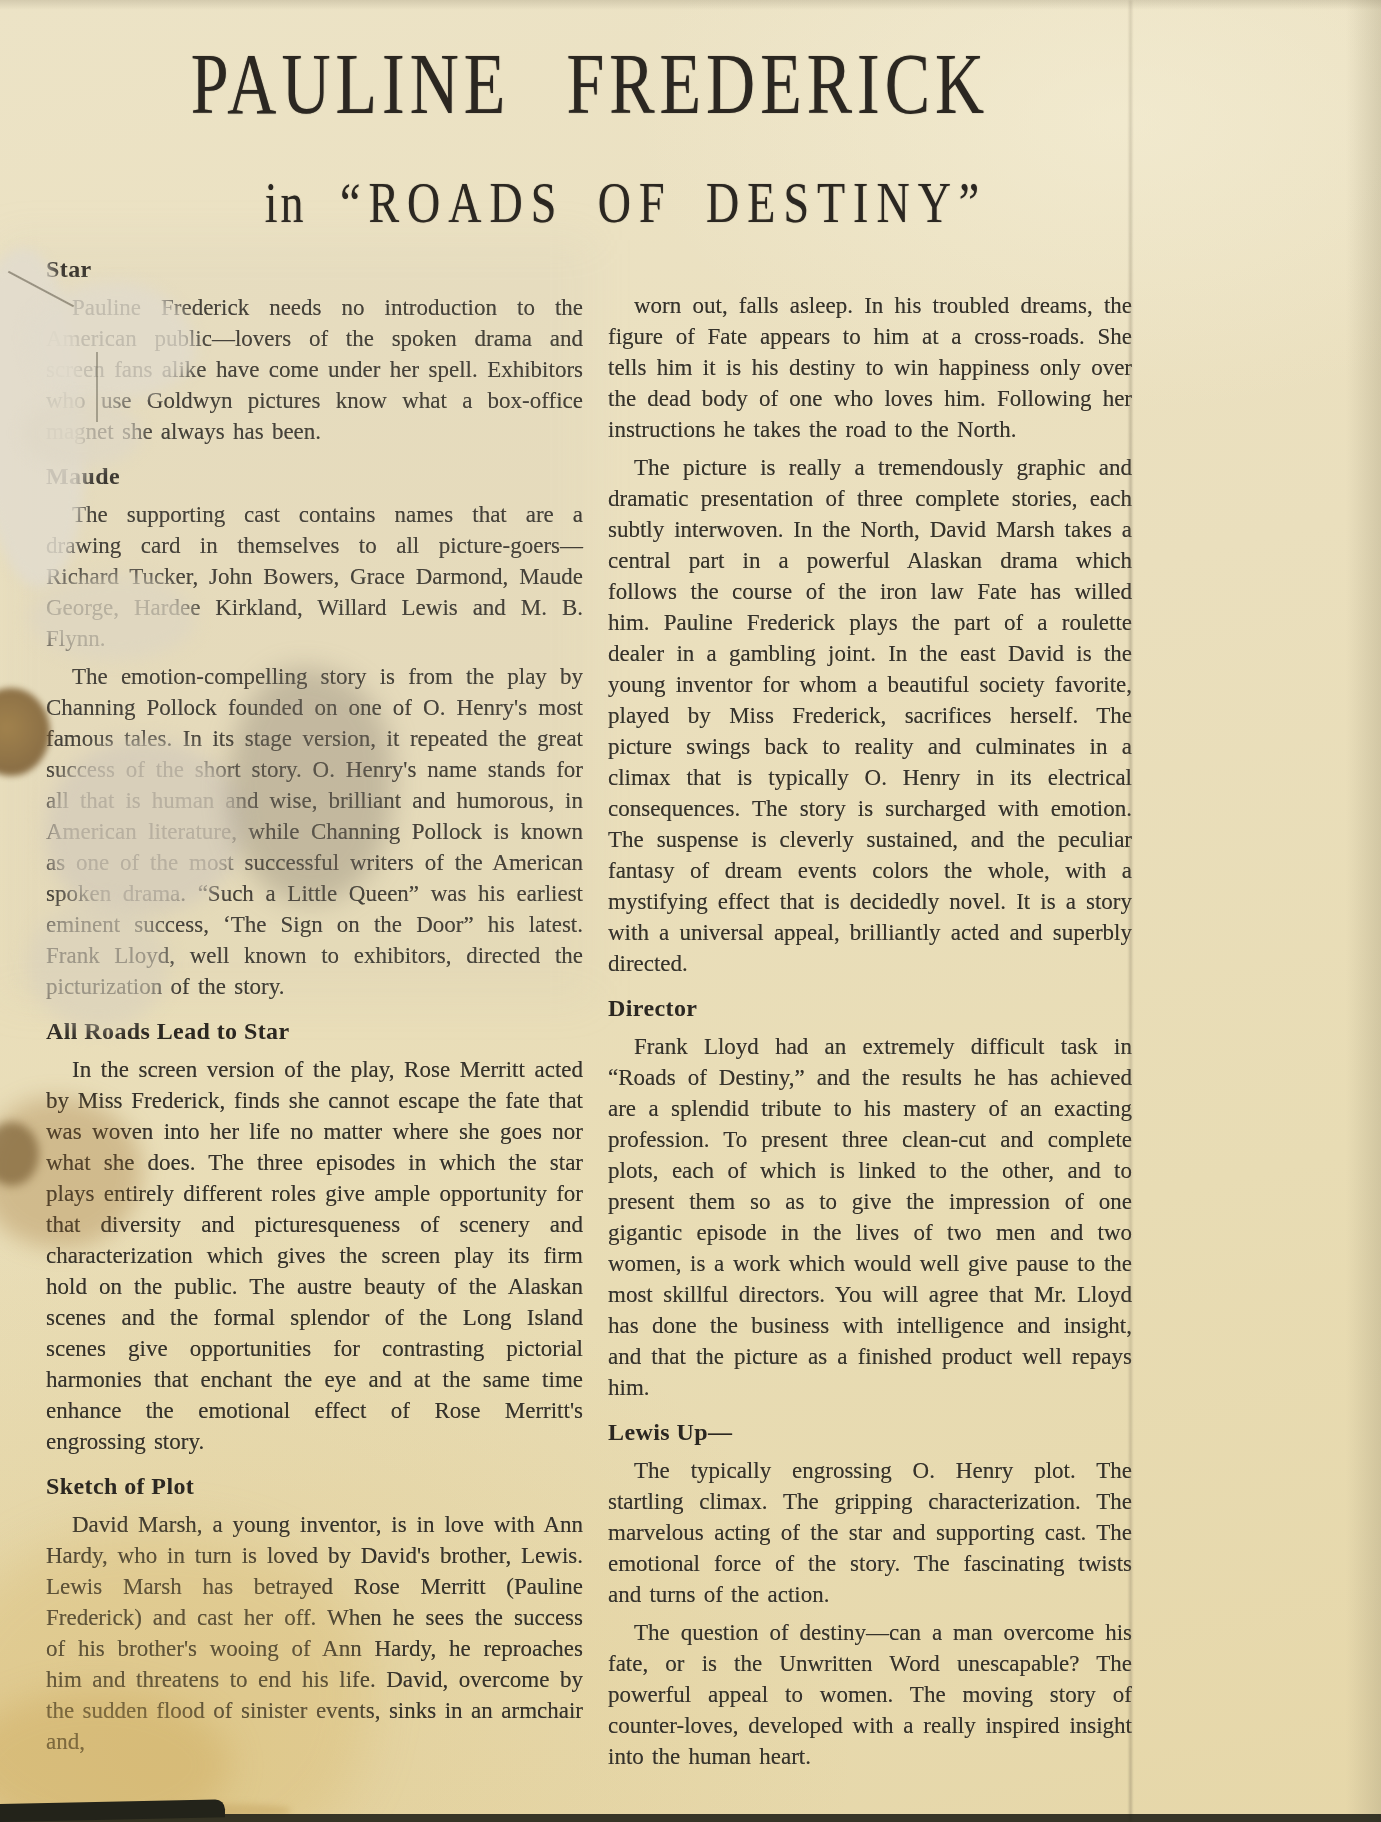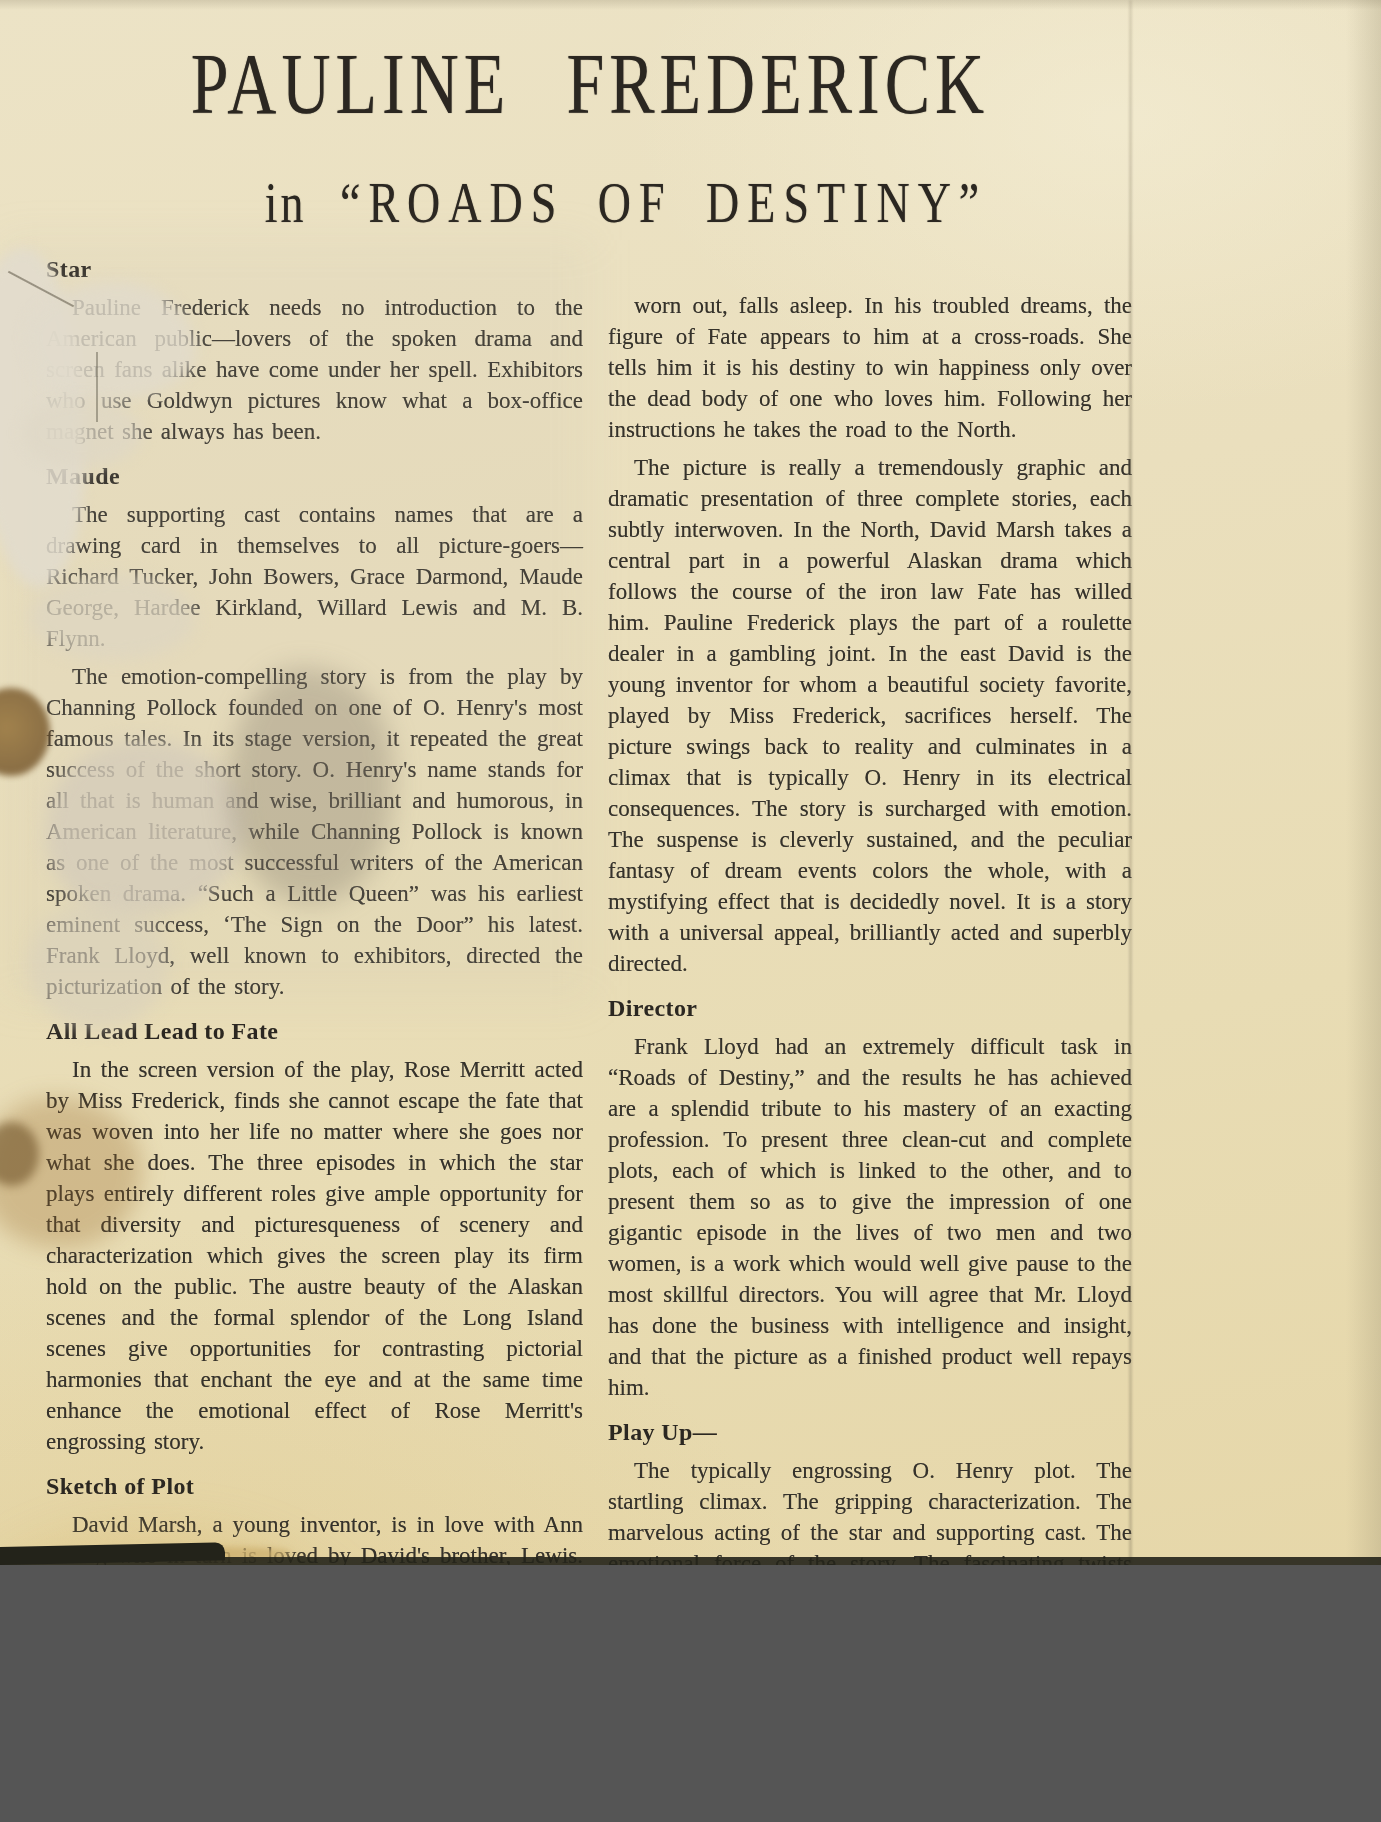--- a/index.html
+++ b/index.html
@@ -1,18 +1,18 @@
 <!DOCTYPE html>
 <html style="--paper: #e9dfbd; --ink: #35322b; --heading_ink: #2b2721; --edge: #23231a;"><head>
 <meta charset="utf-8">
 <style>
   html,body{margin:0;padding:0;background:#555;}
   .page{
     position:relative;
-    width:1381px;height:1565px;
+    width:1381px;height:1822px;
     margin:0 auto;
     overflow:hidden;
     font-family:"Liberation Serif","DejaVu Serif",serif;
     color:var(--ink,#35322b);
     background:
       radial-gradient(ellipse 700px 420px at 1120px 120px, rgba(246,240,216,.55), rgba(246,240,216,0) 70%),
       radial-gradient(ellipse 900px 700px at 180px 1750px, rgba(216,186,110,.30), rgba(216,186,110,0) 75%),
       linear-gradient(168deg,#ece3c6 0%, #eadfbd 38%, #e8dcb4 68%, #e6d7a9 100%);
     background-color:var(--paper,#e9dfbd);
   }
@@ -81,35 +81,35 @@
 
   <section class="col left">
     <h3>Star</h3>
     <p>Pauline Frederick needs no introduction to the American public—lovers of the spoken drama and screen fans alike have come under her spell.  Exhibitors who use Goldwyn pictures know what a box-office magnet she always has been.</p>
 
     <h3>Maude</h3>
     <p>The supporting cast contains names that are a drawing card in themselves to all picture-goers—Richard Tucker, John Bowers, Grace Darmond, Maude George, Hardee Kirkland, Willard Lewis and M. B. Flynn.</p>
 
     <p>The emotion-compelling story is from the play by Channing Pollock founded on one of O. Henry's most famous tales.  In its stage version, it repeated the great success of the short story.  O. Henry's name stands for all that is human and wise, brilliant and humorous, in American literature, while Channing Pollock is known as one of the most successful writers of the American spoken drama.  “Such a Little Queen” was his earliest eminent success, ‘The Sign on the Door” his latest.  Frank Lloyd, well known to exhibitors, directed the picturization of the story.</p>
 
-    <h3>All Lead Lead to Fate</h3>
+    <h3>All Roads Lead to Star</h3>
     <p>In the screen version of the play, Rose Merritt acted by Miss Frederick, finds she cannot escape the fate that was woven into her life no matter where she goes nor what she does.  The three episodes in which the star plays entirely different roles give ample opportunity for that diversity and picturesqueness of scenery and characterization which gives the screen play its firm hold on the public.  The austre beauty of the Alaskan scenes and the formal splendor of the Long Island scenes give opportunities for contrasting pictorial harmonies that enchant the eye and at the same time enhance the emotional effect of Rose Merritt's engrossing story.</p>
 
     <h3>Sketch of Plot</h3>
     <p>David Marsh, a young inventor, is in love with Ann Hardy, who in turn is loved by David's brother, Lewis.  Lewis Marsh has betrayed Rose Merritt (Pauline Frederick) and cast her off.  When he sees the success of his brother's wooing of Ann Hardy, he reproaches him and threatens to end his life.  David, overcome by the sudden flood of sinister events, sinks in an armchair and,</p>
   </section>
 
   <section class="col right">
     <p>worn out, falls asleep.  In his troubled dreams, the figure of Fate appears to him at a cross-roads.  She tells him it is his destiny to win happiness only over the dead body of one who loves him.  Following her instructions he takes the road to the North.</p>
     <p>The picture is really a tremendously graphic and dramatic presentation of three complete stories, each subtly interwoven.  In the North, David Marsh takes a central part in a powerful Alaskan drama which follows the course of the iron law Fate has willed him.  Pauline Frederick plays the part of a roulette dealer in a gambling joint.  In the east David is the young inventor for whom a beautiful society favorite, played by Miss Frederick, sacrifices herself.  The picture swings back to reality and culminates in a climax that is typically O. Henry in its electrical consequences.  The story is surcharged with emotion.  The suspense is cleverly sustained, and the peculiar fantasy of dream events colors the whole, with a mystifying effect that is decidedly novel.  It is a story with a universal appeal, brilliantly acted and superbly directed.</p>
 
     <h3>Director</h3>
     <p>Frank Lloyd had an extremely difficult task in “Roads of Destiny,” and the results he has achieved are a splendid tribute to his mastery of an exacting profession.  To present three clean-cut and complete plots, each of which is linked to the other, and to present them so as to give the impression of one gigantic episode in the lives of two men and two women, is a work which would well give pause to the most skillful directors.  You will agree that Mr. Lloyd has done the business with intelligence and insight, and that the picture as a finished product well repays him.</p>
 
-    <h3>Play Up—</h3>
+    <h3>Lewis Up—</h3>
     <p>The typically engrossing O. Henry plot.  The startling climax.  The gripping characterization.  The marvelous acting of the star and supporting cast.  The emotional force of the story.  The fascinating twists and turns of the action.</p>
     <p>The question of destiny—can a man overcome his fate, or is the Unwritten Word unescapable?  The powerful appeal to women.  The moving story of counter-loves, developed with a really inspired insight into the human heart.</p>
   </section>
 
   <div class="fx left-tone"></div>
   <div class="fx tear-topleft"></div>
   <div class="fx patch-star"></div>
   <div class="fx patch-fans"></div>
   <div class="fx patch-cast"></div>
   <div class="fx patch-author"></div>

